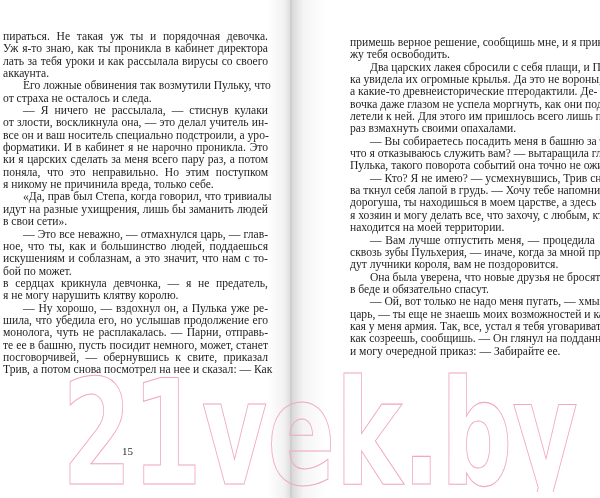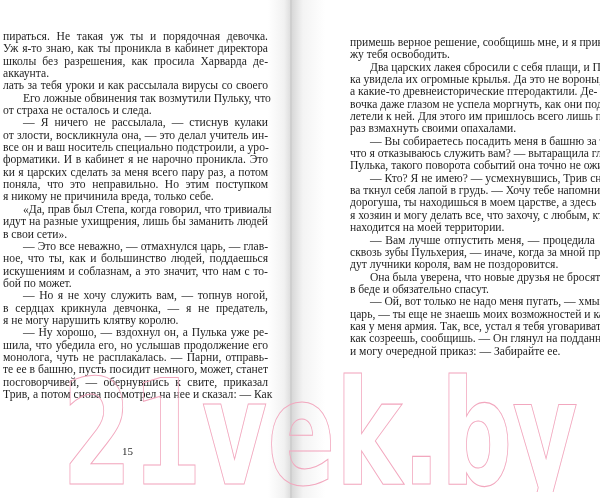--- a/index.html
+++ b/index.html
@@ -51,40 +51,38 @@
   }
 </style>
 </head>
 <body>
 
 <div class="spread">
   <div class="page page-left">
     <div class="text-block left-text" id="left-text">
         <span class="line">пираться. Не такая уж ты и порядочная девочка.</span>
         <span class="line">Уж я-то знаю, как ты проникла в кабинет директора</span>
-        <span class="line">школы без разрешения, как просила Харварда де-</span>
+        <span class="line">лать за тебя уроки и как рассылала вирусы со своего</span>
         <span class="line last">аккаунта.</span>
-        <span class="line">лать за тебя уроки и как рассылала вирусы со своего</span>
         <span class="line indent">Его ложные обвинения так возмутили Пульку, что</span>
         <span class="line last">от страха не осталось и следа.</span>
         <span class="line indent">— Я ничего не рассылала, — стиснув кулаки</span>
         <span class="line">от злости, воскликнула она, — это делал учитель ин-</span>
         <span class="line">все он и ваш носитель специально подстроили, а уро-</span>
         <span class="line">форматики. И в кабинет я не нарочно проникла. Это</span>
         <span class="line">ки я царских сделать за меня всего пару раз, а потом</span>
         <span class="line">поняла, что это неправильно. Но этим поступком</span>
         <span class="line last">я никому не причинила вреда, только себе.</span>
         <span class="line indent">«Да, прав был Степа, когда говорил, что тривиалы</span>
         <span class="line">идут на разные ухищрения, лишь бы заманить людей</span>
         <span class="line last">в свои сети».</span>
         <span class="line indent">— Это все неважно, — отмахнулся царь, — глав-</span>
         <span class="line">ное, что ты, как и большинство людей, поддаешься</span>
         <span class="line">искушениям и соблазнам, а это значит, что нам с то-</span>
         <span class="line last">бой по может.</span>
-        <span class="line indent">— Но я не хочу служить вам, — топнув ногой,</span>
         <span class="line">в сердцах крикнула девчонка, — я не предатель,</span>
         <span class="line last">я не могу нарушить клятву королю.</span>
         <span class="line indent">— Ну хорошо, — вздохнул он, а Пулька уже ре-</span>
         <span class="line">шила, что убедила его, но услышав продолжение его</span>
         <span class="line">монолога, чуть не расплакалась. — Парни, отправь-</span>
         <span class="line">те ее в башню, пусть посидит немного, может, станет</span>
         <span class="line">посговорчивей, — обернувшись к свите, приказал</span>
         <span class="line">Трив, а потом снова посмотрел на нее и сказал: — Как</span>
       </div>
     <div class="page-number">15</div>

